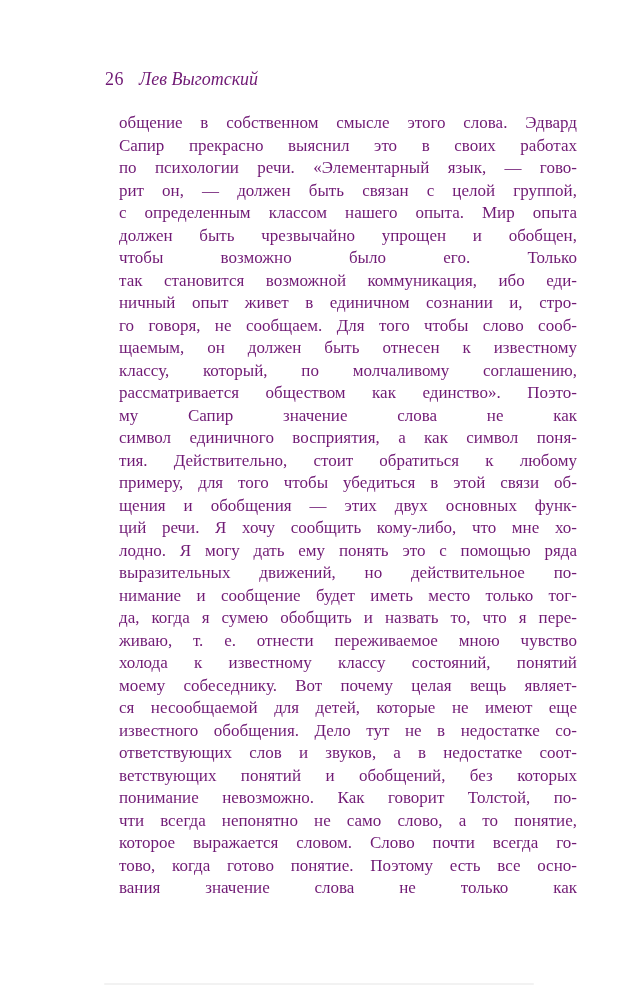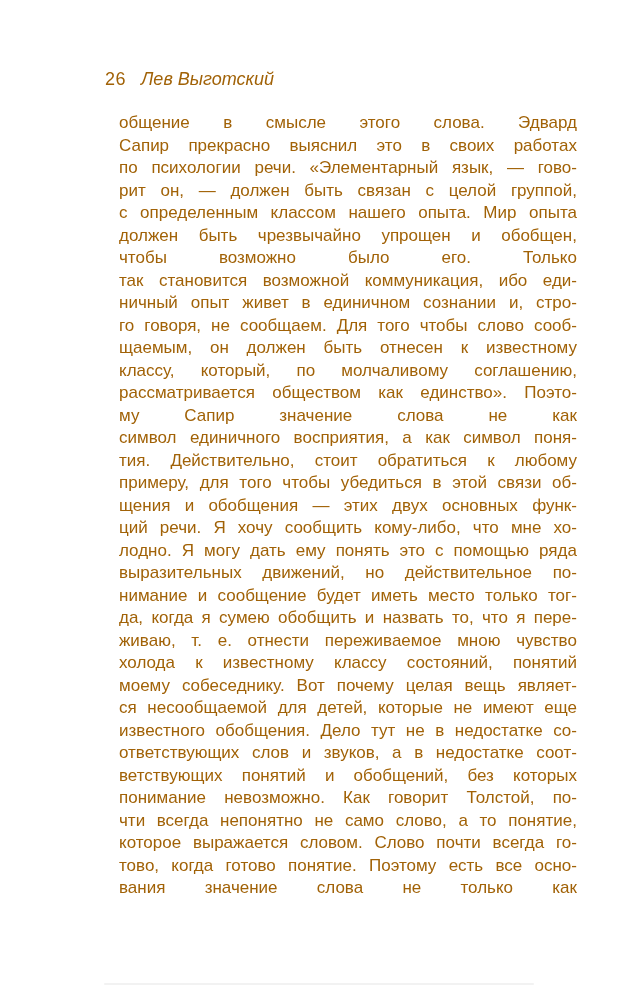--- a/index.html
+++ b/index.html
@@ -2,22 +2,22 @@
 <html lang="ru"><head>
 <meta charset="utf-8">
 <style>
   html, body { margin: 0; padding: 0; background: #ffffff; }
   .page {
     position: relative;
     width: 632px;
     height: 1001px;
     background: #ffffff;
     overflow: hidden;
-    font-family: Liberation Sans, sans-serif;
-    color: #a16207;
+    font-family: Liberation Serif, serif;
+    color: #701a75;
   }
   .header {
     position: absolute;
     left: 105px;
     top: 68px;
     width: 458px;
     font-size: 18px;
     line-height: 22px;
     white-space: nowrap;
   }
@@ -57,21 +57,21 @@
 </style>
 </head>
 <body>
 
 <div class="page">
   <div class="header">
     <span class="page-number">26</span><span class="author">Лев Выготский</span>
   </div>
 
   <div class="body-text">
-      <div class="line"><span>общение</span><span>в</span><span>смысле</span><span>этого</span><span>слова.</span><span>Эдвард</span></div>
+      <div class="line"><span>общение</span><span>в</span><span>собственном</span><span>смысле</span><span>этого</span><span>слова.</span><span>Эдвард</span></div>
       <div class="line"><span>Сапир</span><span>прекрасно</span><span>выяснил</span><span>это</span><span>в</span><span>своих</span><span>работах</span></div>
       <div class="line"><span>по</span><span>психологии</span><span>речи.</span><span>«Элементарный</span><span>язык,</span><span>—</span><span>гово-</span></div>
       <div class="line"><span>рит</span><span>он,</span><span>—</span><span>должен</span><span>быть</span><span>связан</span><span>с</span><span>целой</span><span>группой,</span></div>
       <div class="line"><span>с</span><span>определенным</span><span>классом</span><span>нашего</span><span>опыта.</span><span>Мир</span><span>опыта</span></div>
       <div class="line"><span>должен</span><span>быть</span><span>чрезвычайно</span><span>упрощен</span><span>и</span><span>обобщен,</span></div>
       <div class="line"><span>чтобы</span><span>возможно</span><span>было</span><span>его.</span><span>Только</span></div>
       <div class="line"><span>так</span><span>становится</span><span>возможной</span><span>коммуникация,</span><span>ибо</span><span>еди-</span></div>
       <div class="line"><span>ничный</span><span>опыт</span><span>живет</span><span>в</span><span>единичном</span><span>сознании</span><span>и,</span><span>стро-</span></div>
       <div class="line"><span>го</span><span>говоря,</span><span>не</span><span>сообщаем.</span><span>Для</span><span>того</span><span>чтобы</span><span>слово</span><span>сооб-</span></div>
       <div class="line"><span>щаемым,</span><span>он</span><span>должен</span><span>быть</span><span>отнесен</span><span>к</span><span>известному</span></div>

